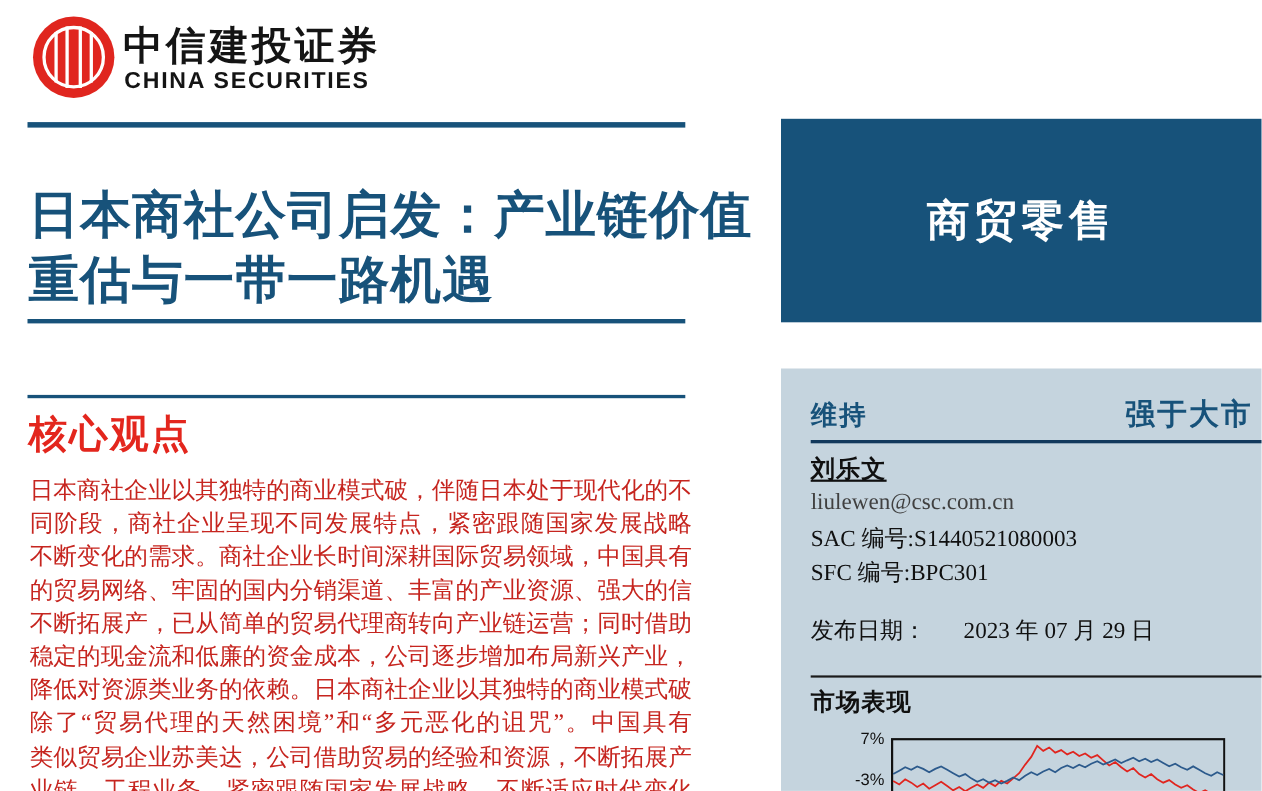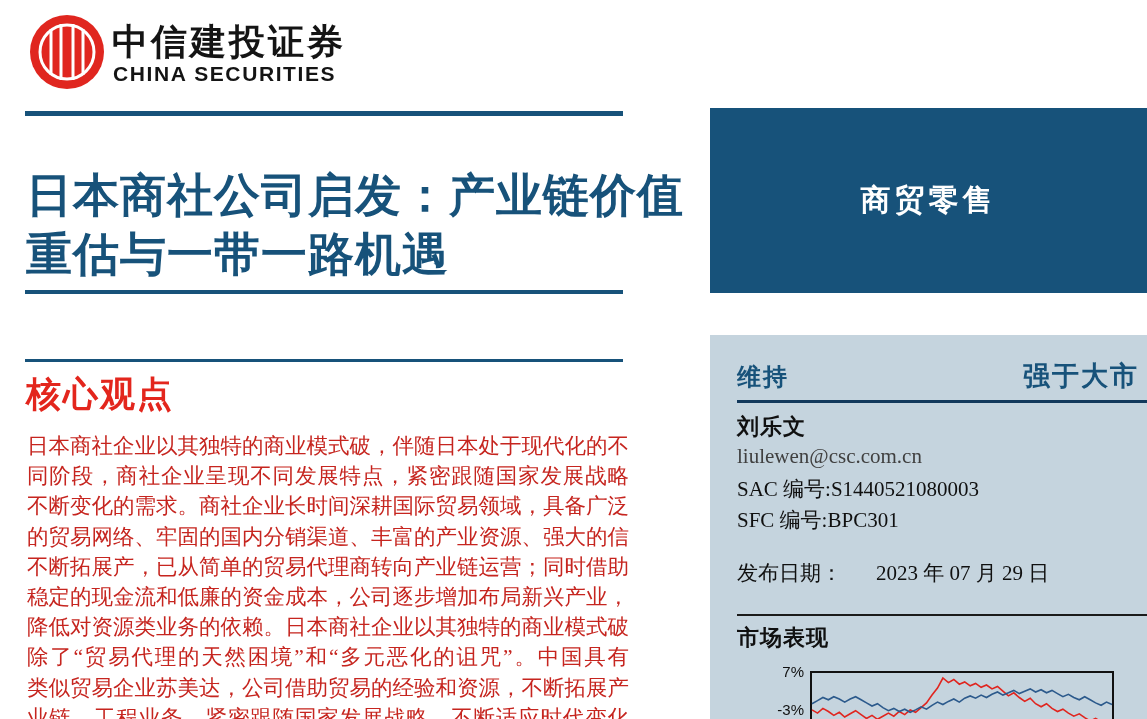--- a/index.html
+++ b/index.html
@@ -23,28 +23,28 @@
          color:#17527a;letter-spacing:1px;white-space:nowrap;}
 
   .core-heading{left:26px;top:371px;font-size:35px;font-weight:900;color:#e3261d;letter-spacing:2px;}
   .core-body{left:27px;top:431px;width:602px;color:#c6251f;
              font-family:"Liberation Serif",serif;font-size:21.5px;line-height:30.2px;}
   .core-line{text-align:justify;text-align-last:justify;}
 
   
   .sector-box{left:710px;top:108px;width:437px;height:185px;background:#17527a;
               display:flex;align-items:center;justify-content:center;}
-  .sector-label{color:#ffffff;font-size:30px;font-weight:bold;letter-spacing:4px;}
+  .sector-label{color:#ffffff;font-size:39px;font-weight:bold;letter-spacing:4px;}
 
   .panel{left:710px;top:335px;width:437px;height:384px;background:#c5d4de;}
   .panel .abs{position:absolute;}
   .rating-action{left:27px;top:26px;font-size:24px;font-weight:bold;color:#17527a;letter-spacing:2px;}
   .rating-level{right:8px;top:23px;font-size:27px;font-weight:bold;color:#17527a;letter-spacing:2px;}
   .rating-rule{left:27px;top:65px;width:410px;height:3px;background:#12395c;}
-  .analyst-name{left:27px;top:77px;font-size:22px;font-weight:bold;color:#101010;letter-spacing:1px;}
+  .analyst-name{left:27px;top:77px;font-size:22px;font-weight:bold;color:#101010;letter-spacing:1px;text-decoration:underline;}
   .serif-line{font-family:"Liberation Serif",serif;font-size:21px;color:#101010;}
   .email{left:27px;top:109px;text-decoration:none;color:#404040;}
   .sac{left:27px;top:140px;}
   .sfc{left:27px;top:171px;}
   .publish-row{left:27px;top:224px;display:flex;gap:34px;}
   .market-rule{left:27px;top:279px;width:410px;height:2px;background:#1b1b1b;}
   .market-heading{left:27px;top:288px;font-size:22px;font-weight:bold;color:#101010;letter-spacing:1px;}
   .ytick{font-size:15px;color:#101010;text-align:right;width:46px;}
   .ytick-top{left:48px;top:328px;}
   .ytick-mid{left:48px;top:366px;}
@@ -73,21 +73,21 @@
     <div>重估与一带一路机遇</div>
   </div>
   <div class="abs title-underline"></div>
 
   <div class="abs rule-mid"></div>
   <div class="abs core-heading">核心观点</div>
 
   <div class="abs core-body">
     <div class="core-line">日本商社企业以其独特的商业模式破，伴随日本处于现代化的不</div>
     <div class="core-line">同阶段，商社企业呈现不同发展特点，紧密跟随国家发展战略</div>
-    <div class="core-line">不断变化的需求。商社企业长时间深耕国际贸易领域，具备广泛</div>
+    <div class="core-line">不断变化的需求。商社企业长时间深耕国际贸易领域，中国具有</div>
     <div class="core-line">的贸易网络、牢固的国内分销渠道、丰富的产业资源、强大的信</div>
     <div class="core-line">不断拓展产，已从简单的贸易代理商转向产业链运营；同时借助</div>
     <div class="core-line">稳定的现金流和低廉的资金成本，公司逐步增加布局新兴产业，</div>
     <div class="core-line">降低对资源类业务的依赖。日本商社企业以其独特的商业模式破</div>
     <div class="core-line">除了“贸易代理的天然困境”和“多元恶化的诅咒”。中国具有</div>
     <div class="core-line">类似贸易企业苏美达，公司借助贸易的经验和资源，不断拓展产</div>
     <div class="core-line">业链、工程业务，紧密跟随国家发展战略，不断适应时代变化</div>
   </div>
 
   <div class="abs sector-box">

